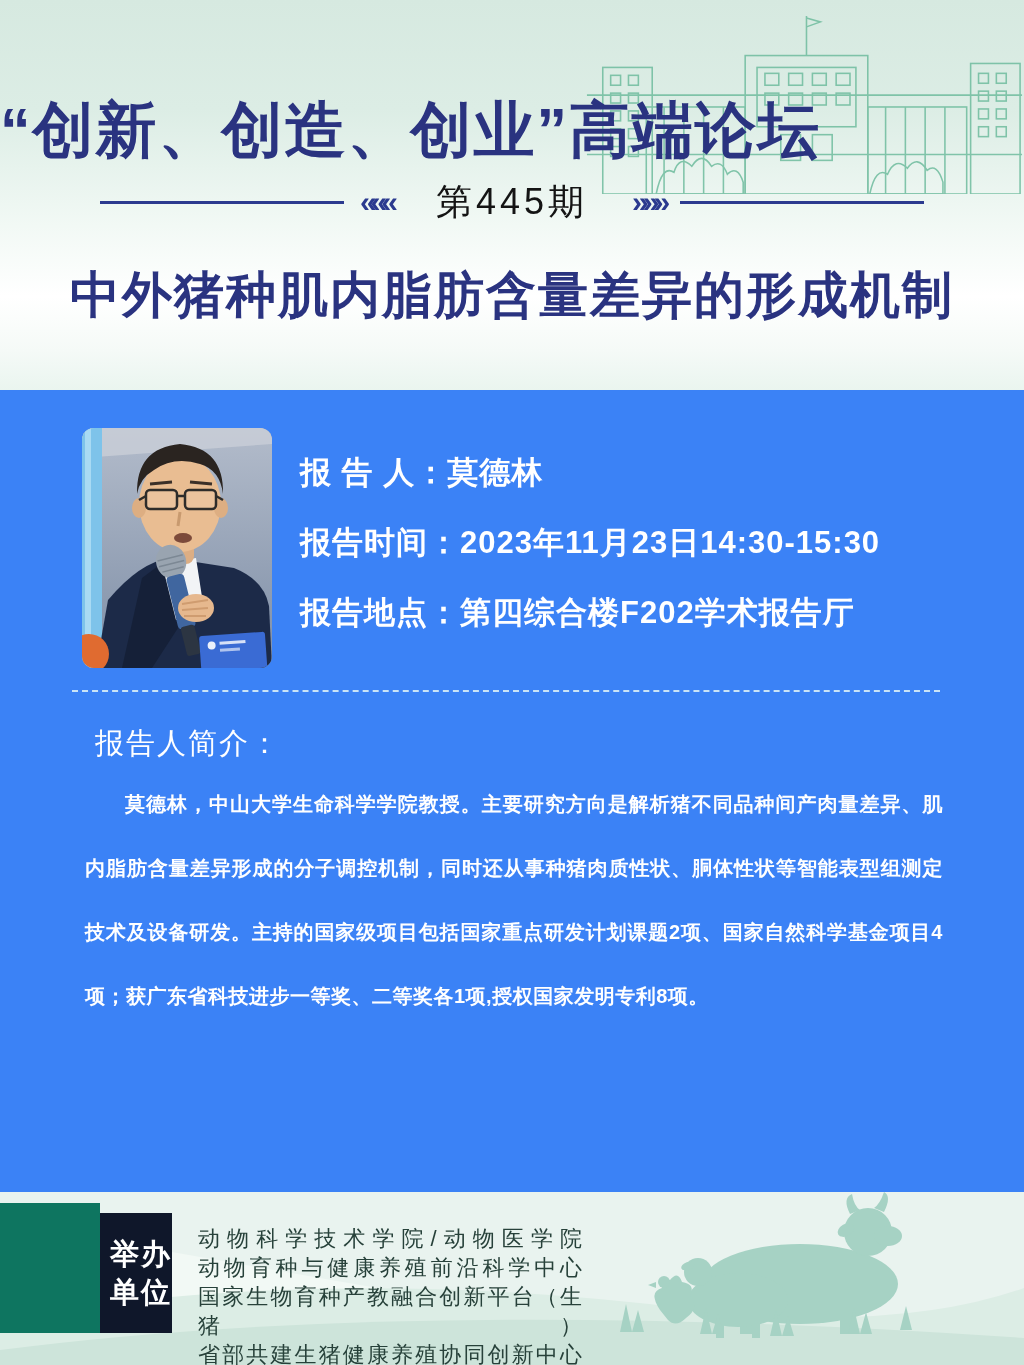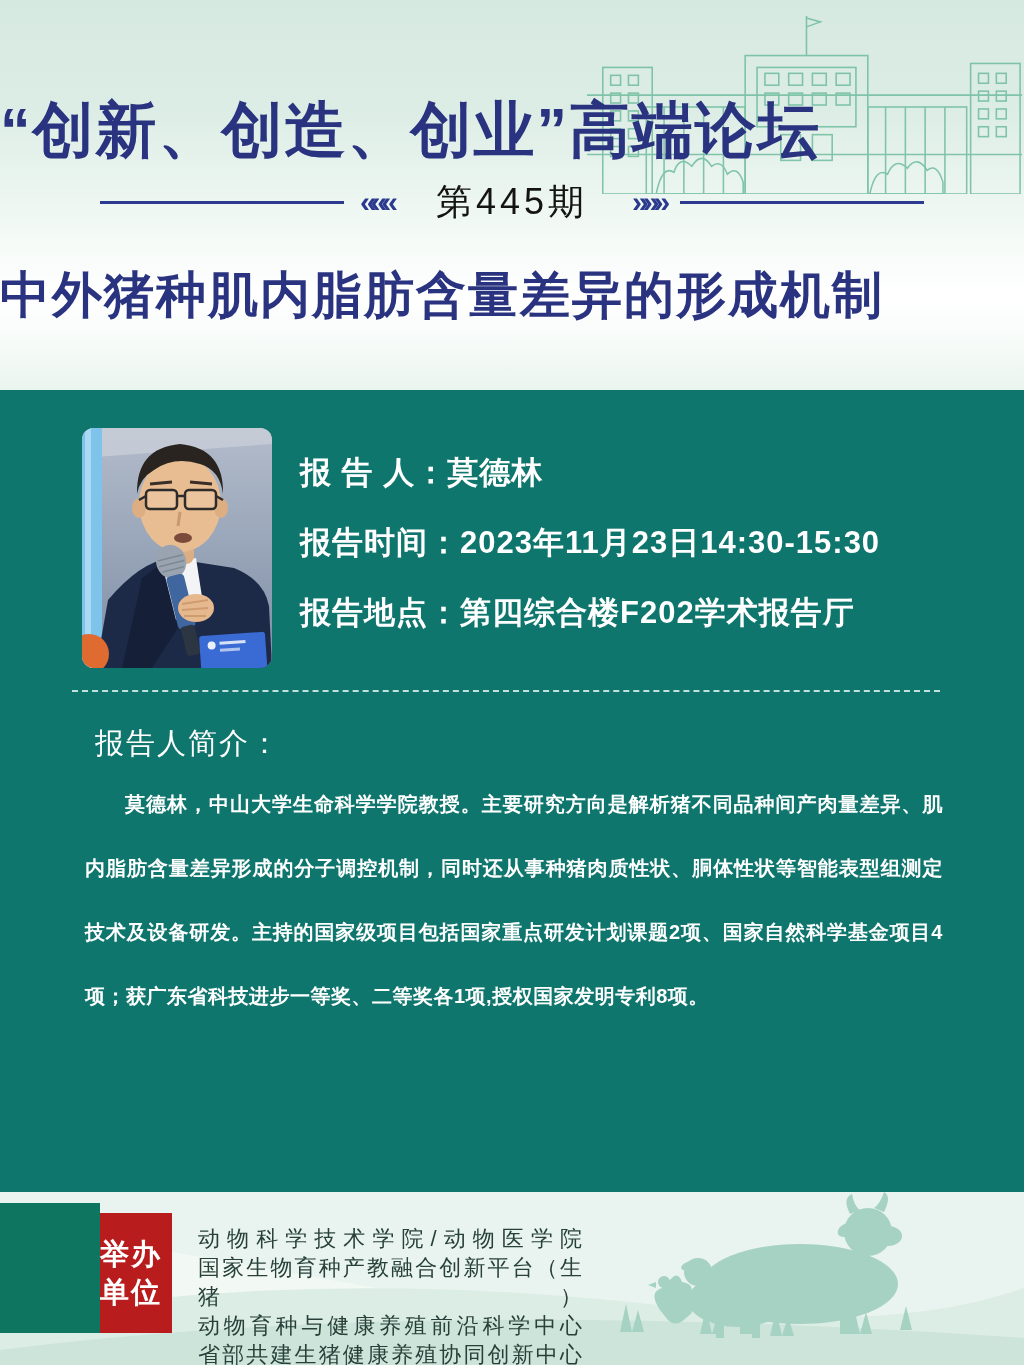--- a/index.html
+++ b/index.html
@@ -23,27 +23,27 @@
     position: absolute; left: 100px; top: 180px; width: 824px; height: 44px;
     display: flex; align-items: center; justify-content: center;
   }
   .issue-line { flex: 1; height: 3px; background: #2b3a8f; }
   .issue-chevrons { color: #2b3a8f; font-size: 30px; font-weight: 700; letter-spacing: -6px; padding: 0 10px; line-height: 1; }
   .issue-chevrons.right { padding-right: 16px; }
   .issue-chevrons.left { padding-left: 16px; }
   .issue-text { font-size: 36px; font-weight: 400; color: #141414; letter-spacing: 4px; padding: 0 34px; }
   .lecture-title {
     position: absolute; left: 0; top: 262px; width: 1024px;
-    text-align: left; font-size: 50px; font-weight: 900;
+    text-align: center; font-size: 50px; font-weight: 900;
     color: #2a3380; letter-spacing: 2px; white-space: nowrap;
   }
   
   .green-panel {
     position: absolute; left: 0; top: 390px; width: 1024px; height: 802px;
-    background: #0f766e; color: #ffffff;
+    background: #3b82f6; color: #ffffff;
   }
   .photo {
     position: absolute; left: 82px; top: 38px; width: 190px; height: 240px;
     border-radius: 12px; overflow: hidden; background: #8c99ae;
   }
   .photo svg { display: block; }
   .info-rows { position: absolute; left: 300px; top: 48px; width: 660px; }
   .info-row { height: 70px; display: flex; align-items: center; font-size: 31px; font-weight: 600; letter-spacing: 1px; white-space: nowrap; }
   .divider {
     position: absolute; left: 72px; top: 300px; width: 868px; height: 0;
@@ -57,22 +57,22 @@
   }
   
   .bottom-section {
     position: absolute; left: 0; top: 1192px; width: 1024px; height: 173px;
     background: #e9f3ef; overflow: hidden;
   }
   .farm-art { position: absolute; left: 0; top: 0; width: 1024px; height: 173px; }
   .org-dark-block { position: absolute; left: 0; top: 11px; width: 100px; height: 130px; background: #0e7560; }
   .org-label-box {
     position: absolute; left: 100px; top: 21px; width: 72px; height: 120px;
-    background: #b91c1c; display: flex; flex-direction: column;
-    align-items: flex-start; justify-content: center;
+    background: #0f172a; display: flex; flex-direction: column;
+    align-items: flex-end; justify-content: center;
   }
   .org-label-box div { color: #ffffff; font-size: 29px; font-weight: 700; line-height: 38px; letter-spacing: 2px; }
   .org-list { position: absolute; left: 198px; top: 32px; width: 384px; }
   .org-line {
     font-size: 22px; line-height: 29px; font-weight: 500; color: #27413a;
     text-align: justify; text-align-last: justify; text-justify: inter-character;
   }
 </style>
 </head>
 <body>
@@ -265,19 +265,19 @@
       </g>
     </svg>
 
     <div class="org-dark-block"></div>
     <div class="org-label-box">
       <div>举办</div>
       <div>单位</div>
     </div>
     <div class="org-list">
       <div class="org-line">动物科学技术学院/动物医学院</div>
+      <div class="org-line">动物育种与健康养殖前沿科学中心</div>
       <div class="org-line">国家生物育种产教融合创新平台（生猪）</div>
-      <div class="org-line">动物育种与健康养殖前沿科学中心</div>
       <div class="org-line">省部共建生猪健康养殖协同创新中心</div>
     </div>
   </div>
 
 </div>
 
 </body></html>

